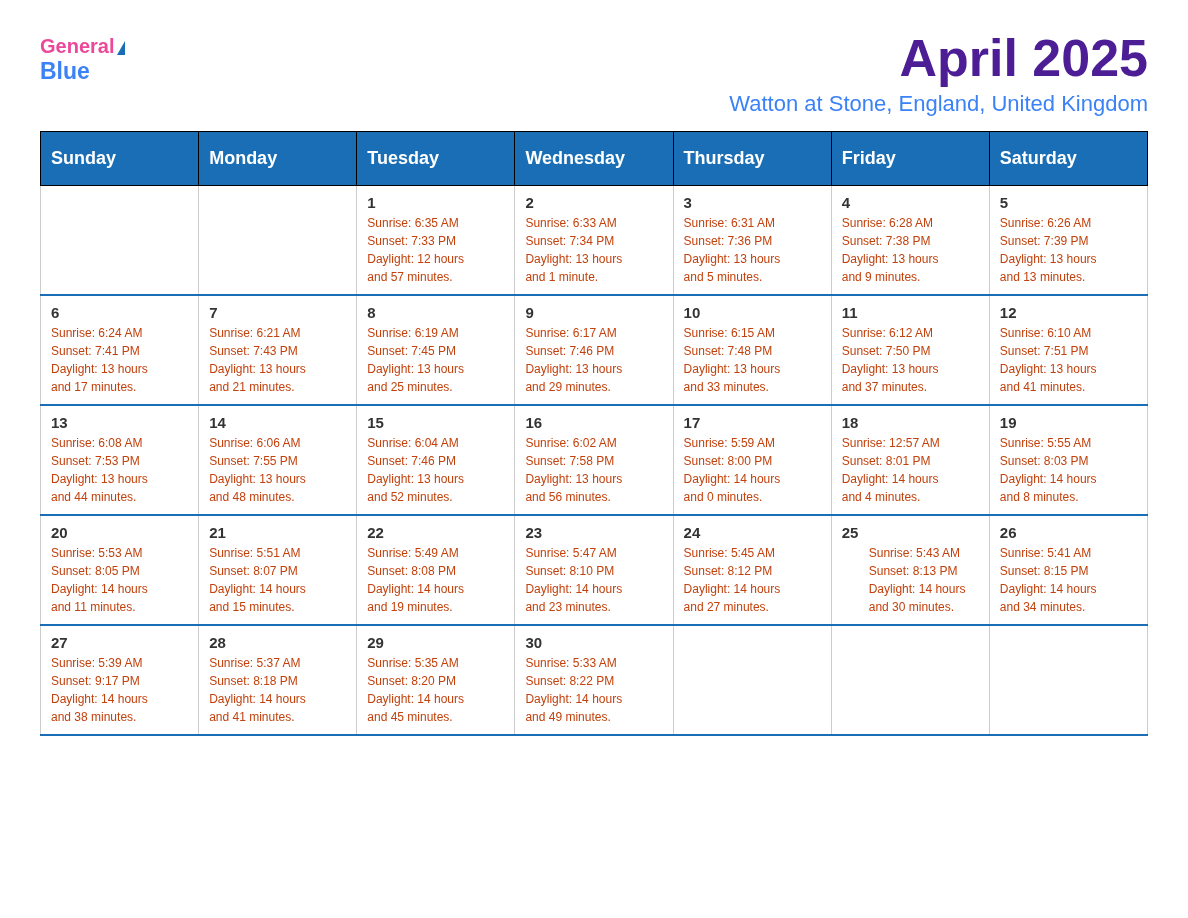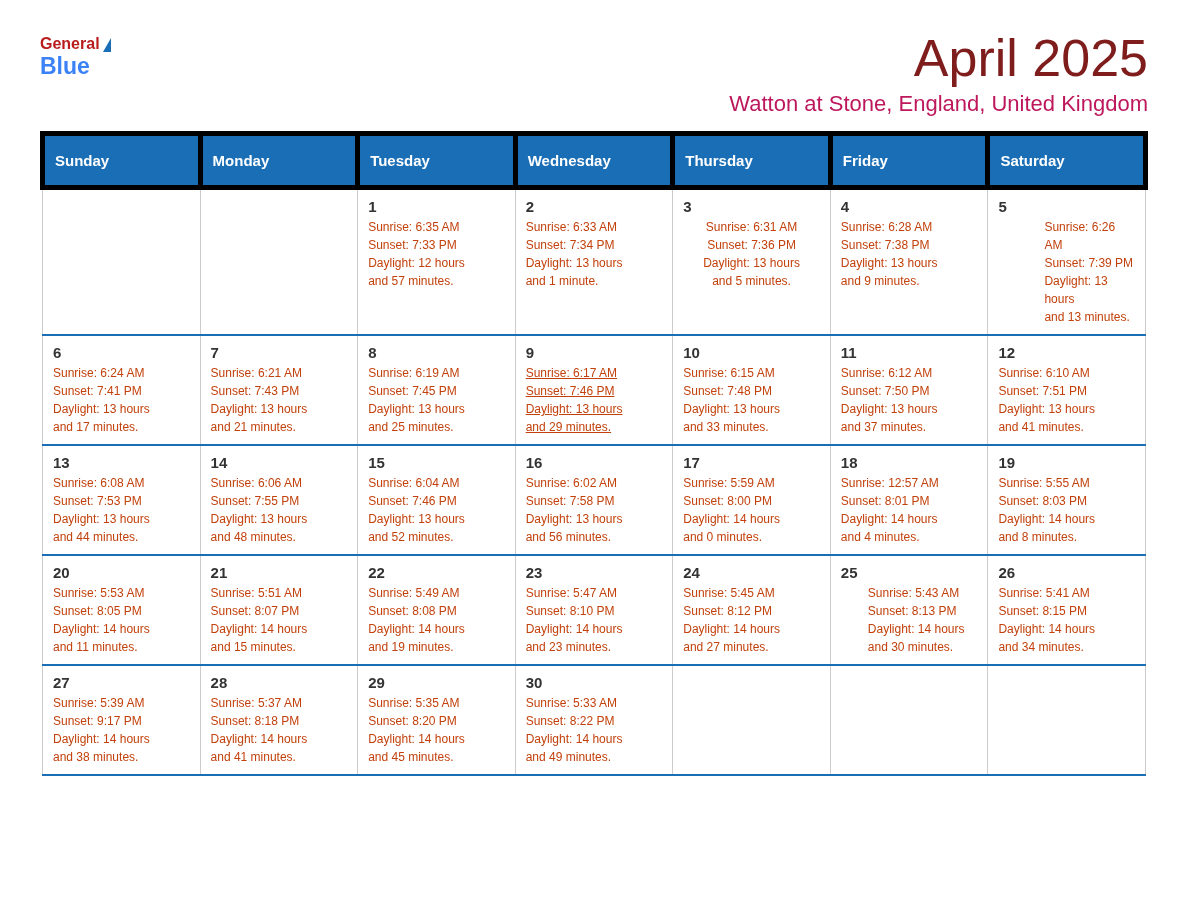--- a/index.html
+++ b/index.html
@@ -20,43 +20,43 @@
       display: flex;
       flex-direction: column;
       align-items: flex-start;
       padding-top: 5px;
     }
     .title-block {
       text-align: right;
     }
     .month-title {
       font-size: 52px;
-      font-weight: normal;
-      color: #7f1d1d;
+      font-weight: bold;
+      color: #4c1d95;
       line-height: 1.1;
     }
     .location-title {
       font-size: 22px;
-      color: #be185d;
+      color: #3b82f6;
       font-weight: normal;
       margin-top: 4px;
     }
     .calendar {
       width: 100%;
       border-collapse: collapse;
       margin-top: 14px;
     }
     .calendar thead tr th {
       background: #1a6eb5;
       color: #fff;
-      font-size: 15px;
+      font-size: 18px;
       font-weight: bold;
       padding: 16px 10px;
       text-align: left;
-      border: 5px solid #000000;
+      border: 1px solid #000000;
     }
     .calendar tbody tr td {
       vertical-align: top;
       border: 1px solid #ccc;
       padding: 8px 10px;
       font-size: 12.5px;
       color: #333;
       width: 14.28%;
       min-height: 90px;
     }
@@ -86,21 +86,21 @@
       display: flex;
       align-items: center;
     }
   </style>
 </head>
 <body>
 
 <div class="header-row">
   <div class="logo">
     <div class="logo-line1">
-      <span style="font-size:16px;font-weight:bold;color:#b91c1c;">General</span>
+      <span style="font-size:20px;font-weight:bold;color:#ec4899;">General</span>
       <span style="display:inline-block;width:0;height:0;border-left:8px solid transparent;border-right:0px solid transparent;border-bottom:14px solid #1a6eb5;margin-left:3px;margin-top:2px;"></span>
     </div>
     <div class="logo-line2">
       <span style="font-size:23px;font-weight:bold;color:#3b82f6;">Blue</span>
     </div>
   </div>
   <div class="title-block">
     <div class="month-title">April 2025</div>
     <div class="location-title">Watton at Stone, England, United Kingdom</div>
   </div>
@@ -131,35 +131,35 @@
         </td>
         <td>
           <span class="day-num">2</span>
           <div class="day-info" style="white-space: pre-line;">Sunrise: 6:33 AM
 Sunset: 7:34 PM
 Daylight: 13 hours
 and 1 minute.</div>
         </td>
         <td>
           <span class="day-num">3</span>
-          <div class="day-info" style="white-space: pre-line; text-align: center;">Sunrise: 6:31 AM
+          <div class="day-info" style="white-space: pre-line;">Sunrise: 6:31 AM
 Sunset: 7:36 PM
 Daylight: 13 hours
 and 5 minutes.</div>
         </td>
         <td>
           <span class="day-num">4</span>
           <div class="day-info" style="white-space: pre-line;">Sunrise: 6:28 AM
 Sunset: 7:38 PM
 Daylight: 13 hours
 and 9 minutes.</div>
         </td>
         <td>
           <span class="day-num">5</span>
-          <div class="day-info" style="white-space: pre-line; margin-left: 46px;">Sunrise: 6:26 AM
+          <div class="day-info" style="white-space: pre-line;">Sunrise: 6:26 AM
 Sunset: 7:39 PM
 Daylight: 13 hours
 and 13 minutes.</div>
         </td>
       </tr>
       <tr>
         <td>
           <span class="day-num">6</span>
           <div class="day-info" style="white-space: pre-line;">Sunrise: 6:24 AM
 Sunset: 7:41 PM
@@ -175,21 +175,21 @@
         </td>
         <td>
           <span class="day-num">8</span>
           <div class="day-info" style="white-space: pre-line;">Sunrise: 6:19 AM
 Sunset: 7:45 PM
 Daylight: 13 hours
 and 25 minutes.</div>
         </td>
         <td>
           <span class="day-num">9</span>
-          <div class="day-info" style="white-space: pre-line; text-decoration: underline;">Sunrise: 6:17 AM
+          <div class="day-info" style="white-space: pre-line;">Sunrise: 6:17 AM
 Sunset: 7:46 PM
 Daylight: 13 hours
 and 29 minutes.</div>
         </td>
         <td>
           <span class="day-num">10</span>
           <div class="day-info" style="white-space: pre-line;">Sunrise: 6:15 AM
 Sunset: 7:48 PM
 Daylight: 13 hours
 and 33 minutes.</div>

